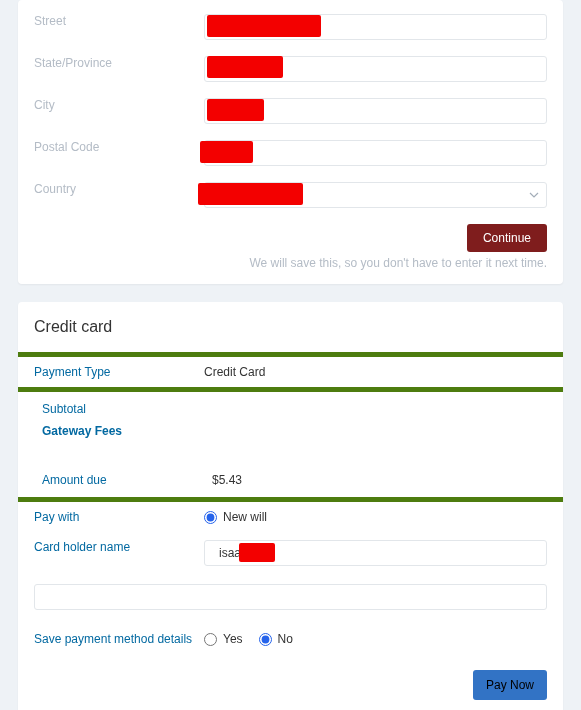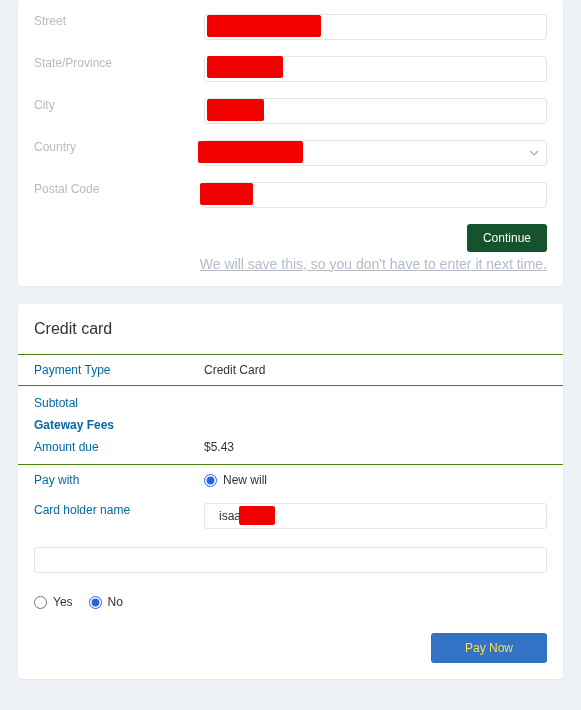--- a/index.html
+++ b/index.html
@@ -60,29 +60,29 @@
   pointer-events: none;
 }
 .btn-row { display: flex; justify-content: flex-end; padding: 8px 16px 0 16px; }
 .btn {
   border: none;
   border-radius: 3px;
   padding: 7px 16px;
   font-size: 12px;
   cursor: pointer;
 }
-.btn-continue { background: #14532d; color: #fff; }
-.btn-paynow { background: #3273c5; color: #fde047; padding: 8px 34px; }
-.helper { text-align: right; padding: 4px 16px 0 16px; font-size: 14px; color: #b4bcc6; text-decoration: underline; }
+.btn-continue { background: #7f1d1d; color: #fff; }
+.btn-paynow { background: #3273c5; color: #000000; padding: 8px 13px; }
+.helper { text-align: right; padding: 4px 16px 0 16px; font-size: 12px; color: #b4bcc6; }
 .section-title {
   font-size: 16px;
   color: #333;
   padding: 16px;
 }
-.divider { border-bottom: 1px solid #4d7c0f; }
+.divider { border-bottom: 5px solid #4d7c0f; }
 .radio-group { display: flex; align-items: center; gap: 16px; }
 .radio-item { display: flex; align-items: center; gap: 6px; }
 input[type="radio"] {
   width: 13px;
   height: 13px;
   accent-color: #2563eb;
   cursor: pointer;
 }
 .extra-input {
   margin: 10px 16px;
@@ -110,60 +110,60 @@
     </div>
   </div>
   <div class="row">
     <div class="row-label">City</div>
     <div class="field-wrap">
       <input type="text" class="text-input" style="">
       <div class="redact" style="left:3px;top:1px;width:57px;height:22px;"></div>
     </div>
   </div>
   <div class="row">
+    <div class="row-label">Postal Code</div>
+    <div class="field-wrap">
+      <input type="text" class="text-input" style="">
+      <div class="redact" style="left:-4px;top:1px;width:53px;height:22px;"></div>
+    </div>
+  </div>
+  <div class="row">
     <div class="row-label">Country</div>
     <div class="field-wrap">
       <select class="select-input"></select>
       <span class="chevron">
         <svg width="10" height="6" viewBox="0 0 10 6">
             <path d="M1 1 L5 5 L9 1" stroke="#a3adb8" stroke-width="1.2" fill="none"></path>
           </svg>
       </span>
       <div class="redact" style="left:-6px;top:1px;width:105px;height:22px;"></div>
     </div>
   </div>
-  <div class="row">
-    <div class="row-label">Postal Code</div>
-    <div class="field-wrap">
-      <input type="text" class="text-input" style="">
-      <div class="redact" style="left:-4px;top:1px;width:53px;height:22px;"></div>
-    </div>
-  </div>
   <div class="btn-row">
     <button class="btn btn-continue">Continue</button>
   </div>
   <div class="helper">We will save this, so you don't have to enter it next time.</div>
 </div>
 
 <div class="card">
   <div class="section-title divider">Credit card</div>
 
   <div class="row divider">
     <div class="row-label dark">Payment Type</div>
     <div class="row-value">Credit Card</div>
   </div>
 
-  <div style="padding:6px 0;" class="divider">
+  <div style="padding:6px 8px;" class="divider">
     <div class="row" style="padding-top:4px;padding-bottom:4px;">
       <div class="row-label dark">Subtotal</div>
     </div>
     <div class="row" style="padding-top:4px;padding-bottom:4px;font-weight:bold;">
       <div class="row-label dark">Gateway Fees</div>
     </div>
-    <div class="row" style="padding-top:4px;padding-bottom:4px;">
+    <div class="row" style="padding-top:4px;padding-bottom:4px;margin-top:27px;">
       <div class="row-label dark">Amount due</div>
       <div class="row-value">$5.43</div>
     </div>
   </div>
 
   <div class="row">
     <div class="row-label dark">Pay with</div>
     <div class="row-value">
       <div class="radio-item">
         <input type="radio" checked="" style="">
@@ -176,20 +176,21 @@
     <div class="row-label dark">Card holder name</div>
     <div class="field-wrap">
       <input type="text" class="text-input" style="padding-left: 14px;" value="isaac">
       <div class="redact" style="left:35px;top:3px;width:36px;height:19px;"></div>
     </div>
   </div>
 
   <div class="extra-input"></div>
 
   <div class="row" style="padding-top:12px;">
+    <div class="row-label dark" style="width:170px;">Save payment method details</div>
     <div class="row-value radio-group">
       <div class="radio-item">
         <input type="radio" name="savem" style="">
         <span>Yes</span>
       </div>
       <div class="radio-item">
         <input type="radio" name="savem" checked="" style="">
         <span>No</span>
       </div>
     </div>

